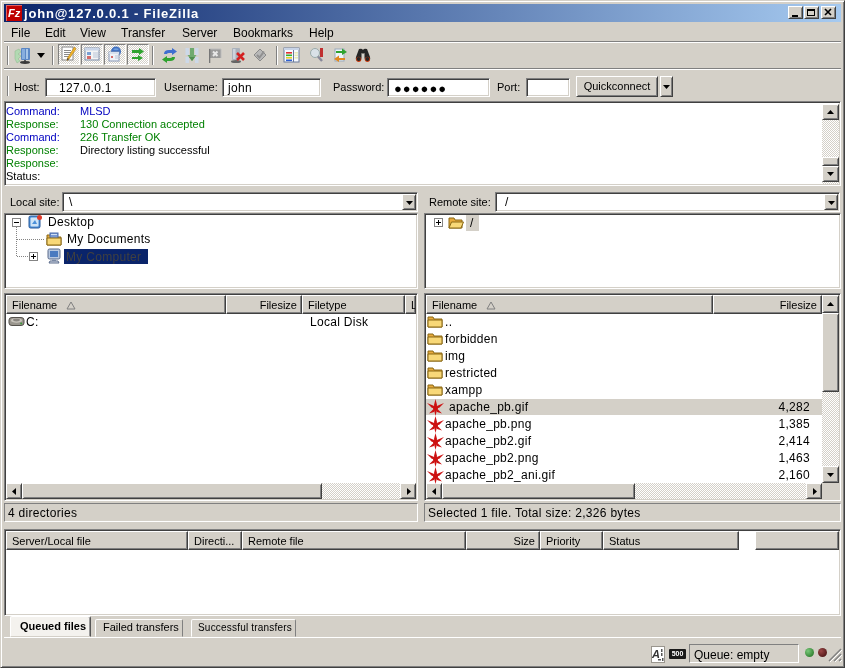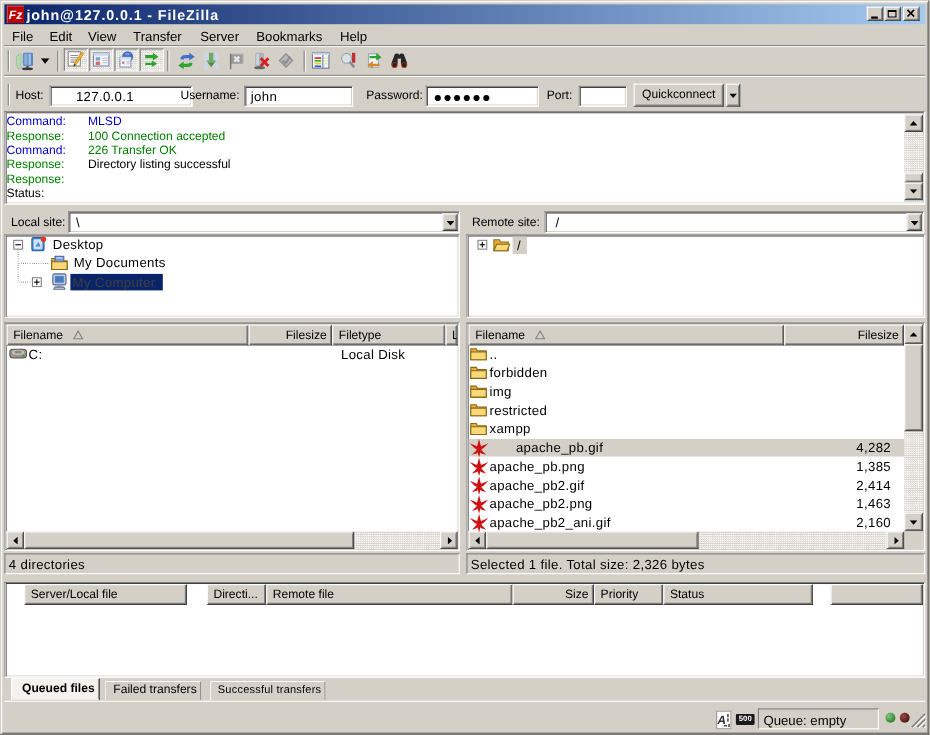--- a/index.html
+++ b/index.html
@@ -186,21 +186,21 @@
  <circle cx="13.4" cy="12.3" r="2.6" fill="#cc3b10"></circle>
  <circle cx="4.7" cy="12" r="2" fill="#252525"></circle>
  <circle cx="13.4" cy="12" r="2" fill="#252525"></circle>
 </svg>
 <div class="abs" style="left:4px;top:68px;width:837px;height:1px;background:#808080"></div>
 <div class="abs" style="left:4px;top:69px;width:837px;height:1px;background:#fff"></div>
 
 <div class="abs" style="left:4px;top:70px;width:837px;height:30px;background:#d4d0c8"></div>
 <div class="abs vline" style="left:7px;top:76px;height:20px"></div>
 <div class="abs" style="left:14px;top:81px">Host:</div>
-<div class="abs sunken t12" style="left:45px;top:78px;width:130px;height:19px;padding:2px 0 0 23px">127.0.0.1</div>
+<div class="abs sunken t12" style="left:45px;top:78px;width:111px;height:19px;padding:2px 0 0 13px">127.0.0.1</div>
 <div class="abs" style="left:164px;top:81px">Username:</div>
 <div class="abs sunken t12" style="left:222px;top:78px;width:99px;height:19px;padding:2px 0 0 5px">john</div>
 <div class="abs" style="left:333px;top:81px">Password:</div>
 <div class="abs sunken" style="left:387px;top:78px;width:103px;height:19px;padding:2px 0 0 6px;font-size:13px;letter-spacing:1px">●●●●●●</div>
 <div class="abs" style="left:497px;top:81px">Port:</div>
 <div class="abs sunken" style="left:526px;top:78px;width:44px;height:19px"></div>
 <div class="abs raised" style="left:576px;top:76px;width:82px;height:21px;text-align:center;padding-top:3px">Quickconnect</div>
 <div class="abs raised" style="left:660px;top:76px;width:13px;height:21px">
     <svg style="position:absolute;left:2px;top:8px" width="7" height="5" viewBox="0 0 7 5">
       <path d="M0 0 H7 L3.5 4 Z" fill="#000"></path>
@@ -211,21 +211,21 @@
 <div class="abs" style="left:6px;top:105px;line-height:13px">
  <div style="color:#0000c0">Command:</div>
  <div style="color:#008000">Response:</div>
  <div style="color:#0000c0">Command:</div>
  <div style="color:#008000">Response:</div>
  <div style="color:#008000">Response:</div>
  <div style="color:#000">Status:</div>
 </div>
 <div class="abs" style="left:80px;top:105px;line-height:13px">
  <div style="color:#0000c0">MLSD</div>
- <div style="color:#008000">100 Connection accepted</div>
+ <div style="color:#008000">130 Connection accepted</div>
  <div style="color:#008000">226 Transfer OK</div>
  <div style="color:#000">Directory listing successful</div>
 </div>
 
 <div class="abs dither" style="left:822px;top:104px;width:17px;height:80px"></div>
 <div class="abs raised" style="left:822px;top:104px;width:17px;height:16px">
     <svg style="position:absolute;left:4px;top:5px" width="7" height="5" viewBox="0 0 7 5">
       <path d="M3.5 0 L7 4 H0 Z" fill="#000"></path>
     </svg>
   </div>
@@ -372,21 +372,21 @@
     <svg style="position:absolute;left:6px;top:4px" width="5" height="7" viewBox="0 0 5 7">
       <path d="M0 0 V7 L4 3.5 Z" fill="#000"></path>
     </svg>
   </div>
 
 <div class="abs" style="left:424px;top:503px;width:417px;height:19px;background:#d4d0c8;border:1px solid;border-color:#808080 #fff #fff #808080"></div>
 <div class="abs t12" style="left:428px;top:506px">Selected 1 file. Total size: 2,326 bytes</div>
 
 <div class="abs sunken" style="left:4px;top:529px;width:837px;height:87px"></div>
 <div class="abs" style="left:6px;top:531px;width:833px;height:19px">
- <div class="hdr" style="left:16px;width:148px">Server/Local file</div>
+ <div class="hdr" style="left:0;width:182px">Server/Local file</div>
  <div class="hdr" style="left:182px;width:54px">Directi...</div>
  <div class="hdr" style="left:236px;width:224px">Remote file</div>
  <div class="hdr" style="left:460px;width:74px;text-align:right">Size</div>
  <div class="hdr" style="left:534px;width:63px">Priority</div>
  <div class="hdr" style="left:597px;width:136px">Status</div>
  <div class="hdr" style="left:749px;width:84px"></div>
 </div>
 
 <div class="abs" style="left:4px;top:637px;width:837px;height:1px;background:#fff"></div>
 <div class="abs" style="left:10px;top:616px;width:81px;height:21px;background:#f4f2ee;border:1px solid;border-color:#fff #555 #d4d0c8 #fff;box-shadow:inset -1px 0 0 #9a9a9a;border-radius:2px 2px 0 0"></div>
@@ -453,21 +453,21 @@
       <g fill="#cc1111">
         <path d="M8.5 0 L10 6 L8.5 8 L7 6 Z"></path>
         <path d="M8.5 17 L10 11 L8.5 9 L7 11 Z"></path>
         <path d="M0 4 L6 6.5 L7.5 8.5 L5 9 Z"></path>
         <path d="M17 4 L11 6.5 L9.5 8.5 L12 9 Z"></path>
         <path d="M2 14.5 L6.5 10 L8 10.5 L7 13 Z"></path>
         <path d="M15 14.5 L10.5 10 L9 10.5 L10 13 Z"></path>
         <circle cx="8.5" cy="8.5" r="2.6"></circle>
       </g>
     </svg></div>
-<div class="abs t12" style="left:469px;top:400px">apache_pb.gif</div>
+<div class="abs t12" style="left:449px;top:400px">apache_pb.gif</div>
 <div class="abs t12" style="left:713px;top:400px;width:97px;text-align:right">4,282</div>
 <div class="abs" style="left:427px;top:416px;width:17px;height:17px"><svg width="17" height="17" viewBox="0 0 17 17">
       <g fill="#cc1111">
         <path d="M8.5 0 L10 6 L8.5 8 L7 6 Z"></path>
         <path d="M8.5 17 L10 11 L8.5 9 L7 11 Z"></path>
         <path d="M0 4 L6 6.5 L7.5 8.5 L5 9 Z"></path>
         <path d="M17 4 L11 6.5 L9.5 8.5 L12 9 Z"></path>
         <path d="M2 14.5 L6.5 10 L8 10.5 L7 13 Z"></path>
         <path d="M15 14.5 L10.5 10 L9 10.5 L10 13 Z"></path>
         <circle cx="8.5" cy="8.5" r="2.6"></circle>

